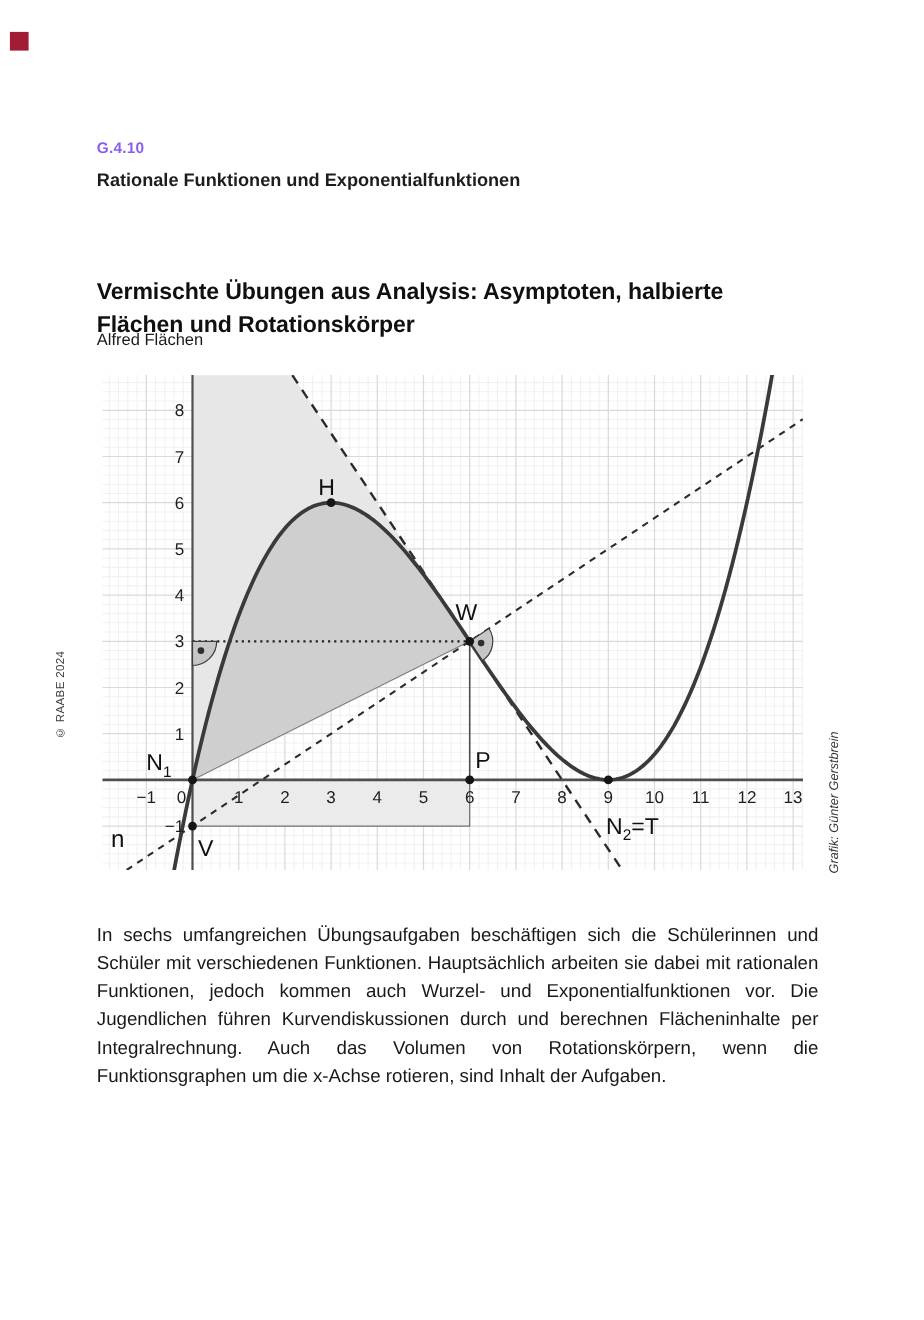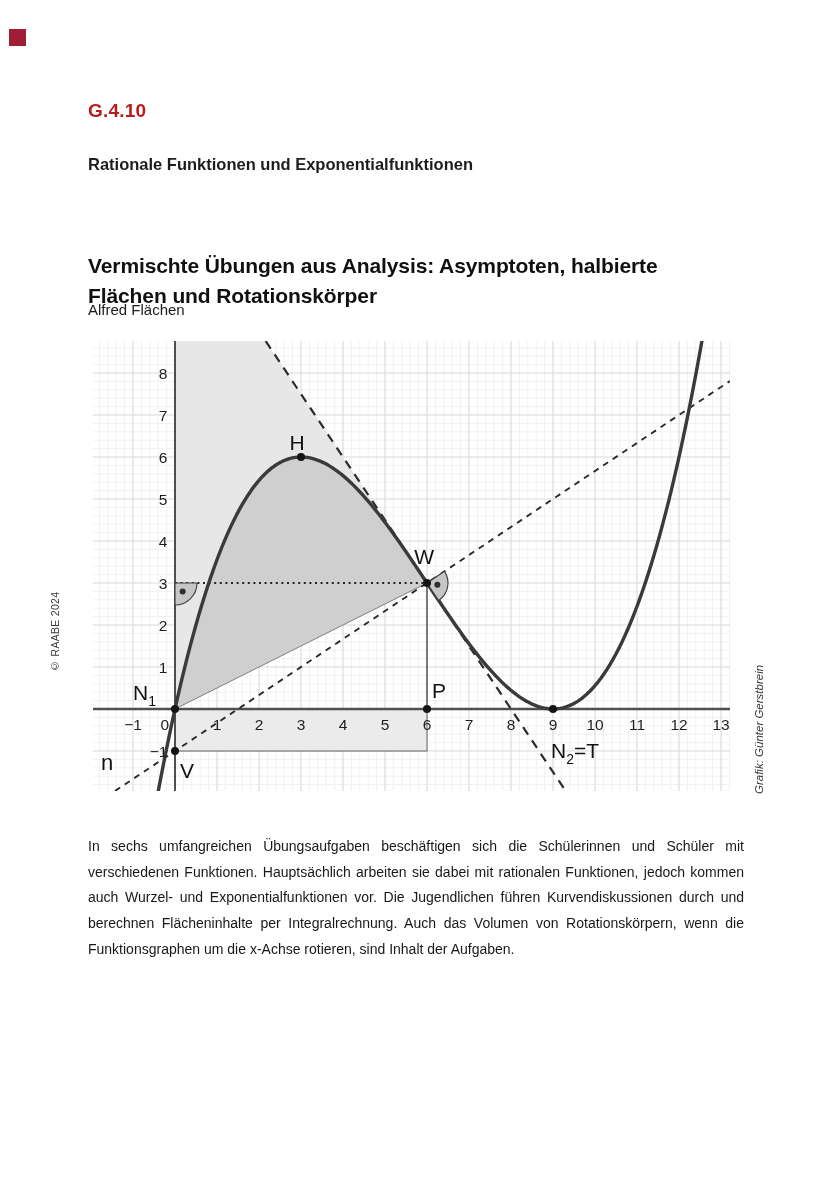--- a/index.html
+++ b/index.html
@@ -1,28 +1,28 @@
 <!DOCTYPE html>
 <html><head>
 <meta charset="utf-8">
 <style>
   html,body{margin:0;padding:0;background:#fff;}
   .page{position:relative;width:840px;height:1200px;background:#ffffff;overflow:hidden;
         font-family:"Liberation Sans",sans-serif;color:#1a1a1a;}
   .brand-square{position:absolute;left:9px;top:29px;width:17px;height:17px;}
-  .code{position:absolute;left:88px;top:100px;font-size:19px;font-weight:700;color:#b91c1c;letter-spacing:.2px;}
+  .code{position:absolute;left:88px;top:126px;font-size:14px;font-weight:700;color:#8b5cf6;letter-spacing:.2px;}
   .series{position:absolute;left:88px;top:155px;font-size:16.5px;font-weight:700;color:#1d1d1d;}
   .title{position:absolute;left:88px;top:203px;width:640px;font-size:21px;font-weight:700;
          color:#101010;line-height:30px;letter-spacing:-.1px;margin-top:48px;}
   .author{position:absolute;left:88px;top:301px;font-size:15px;color:#1a1a1a;}
   .chart-wrap{position:absolute;left:93px;top:341px;width:637px;height:450px;}
   .vertical{writing-mode:vertical-rl;transform:rotate(180deg);}
   .copyright{position:absolute;left:49px;top:570px;height:102px;font-size:10.5px;color:#3a3a3a;letter-spacing:.3px;}
   .credit{position:absolute;left:753px;top:620px;height:174px;font-size:11.5px;font-style:italic;color:#333;}
-  .bodytext{position:absolute;left:88px;top:820px;width:656px;font-size:14px;line-height:25.7px;
+  .bodytext{position:absolute;left:88px;top:820px;width:656px;font-size:17px;line-height:25.7px;
             text-align:justify;color:#181818;}
   svg text{font-family:"Liberation Sans",sans-serif;}
 </style>
 </head>
 <body>
 
 <div class="page">
 
   <div class="brand-square" style="background: rgb(160, 29, 53);"></div>
 

